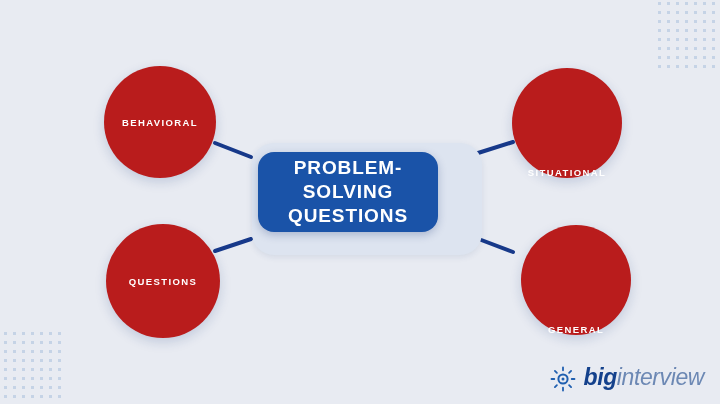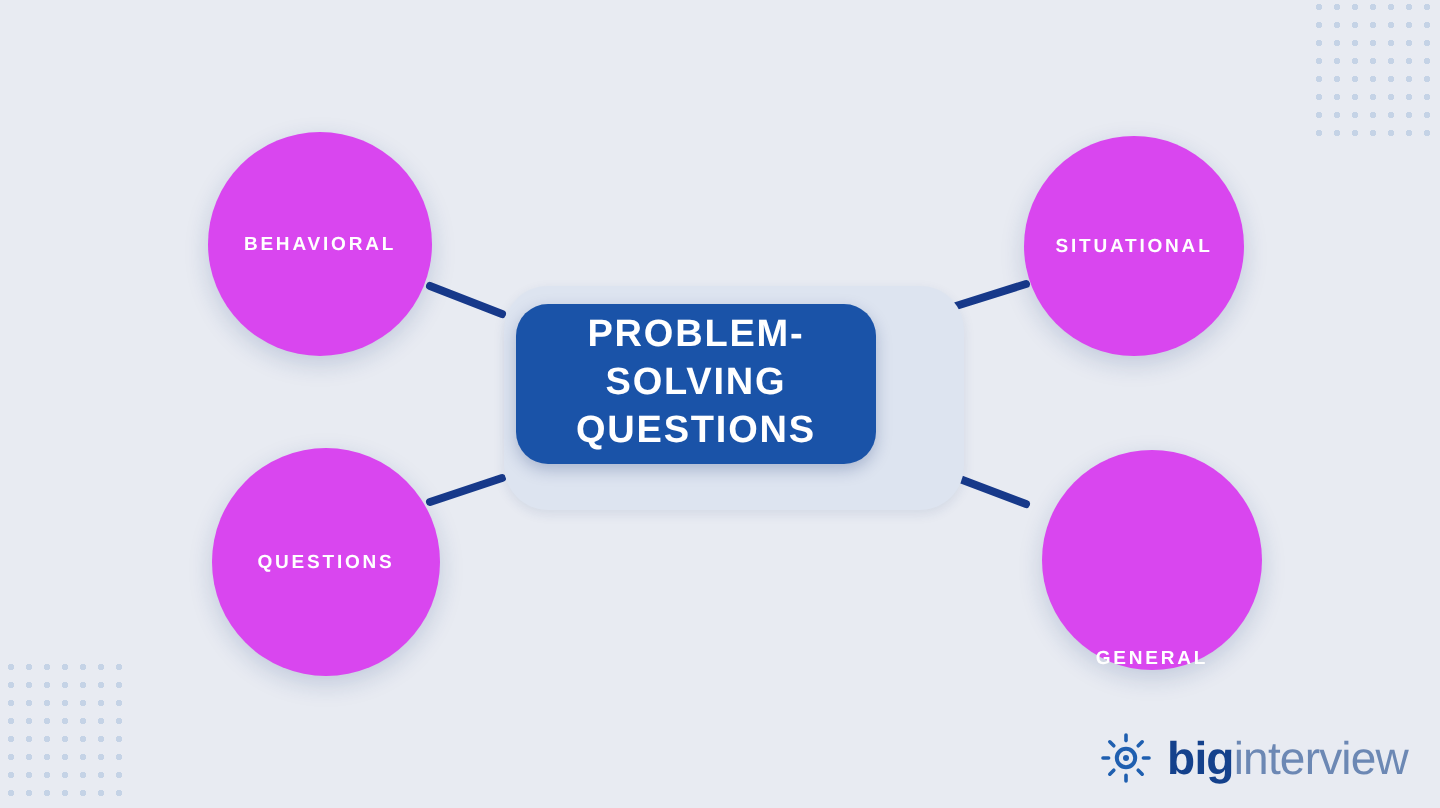--- a/index.html
+++ b/index.html
@@ -82,47 +82,48 @@
     line-height: 1.25;
     letter-spacing: 0.9px;
     text-align: center;
     white-space: pre-line;
   }
 
   
   .node-circle {
     position: absolute;
     border-radius: 50%;
-    background: #d946ef;
+    background: #b91c1c;
     display: flex;
     align-items: center;
     justify-content: center;
     box-shadow: 0 4px 12px rgba(20, 55, 120, 0.18);
   }
   .node-circle-label {
     color: #ffffff;
     font-size: 9.5px;
     font-weight: bold;
     letter-spacing: 1.4px;
     text-align: center;
     white-space: nowrap;
   }
   #node-behavioral  { left: 104px; top: 66px;  width: 112px; height: 112px; }
-  #node-situational { left: 512px; top: 68px;  width: 110px; height: 110px; }
+  #node-situational { left: 512px; top: 68px;  width: 110px; height: 110px; align-items: flex-end; }
   #node-technical   { left: 106px; top: 224px; width: 114px; height: 114px; }
   #node-general     { left: 521px; top: 225px; width: 110px; height: 110px; align-items: flex-end; }
 
   
   #logo {
     position: absolute;
     right: 16px;
     bottom: 12px;
     display: flex;
-    align-items: center;
+    align-items: flex-start;
     gap: 8px;
+    font-style: italic;
   }
   #logo-sun-icon {
     width: 26px;
     height: 26px;
     display: block;
   }
   #logo-text {
     font-size: 23px;
     line-height: 1;
     letter-spacing: -0.4px;

